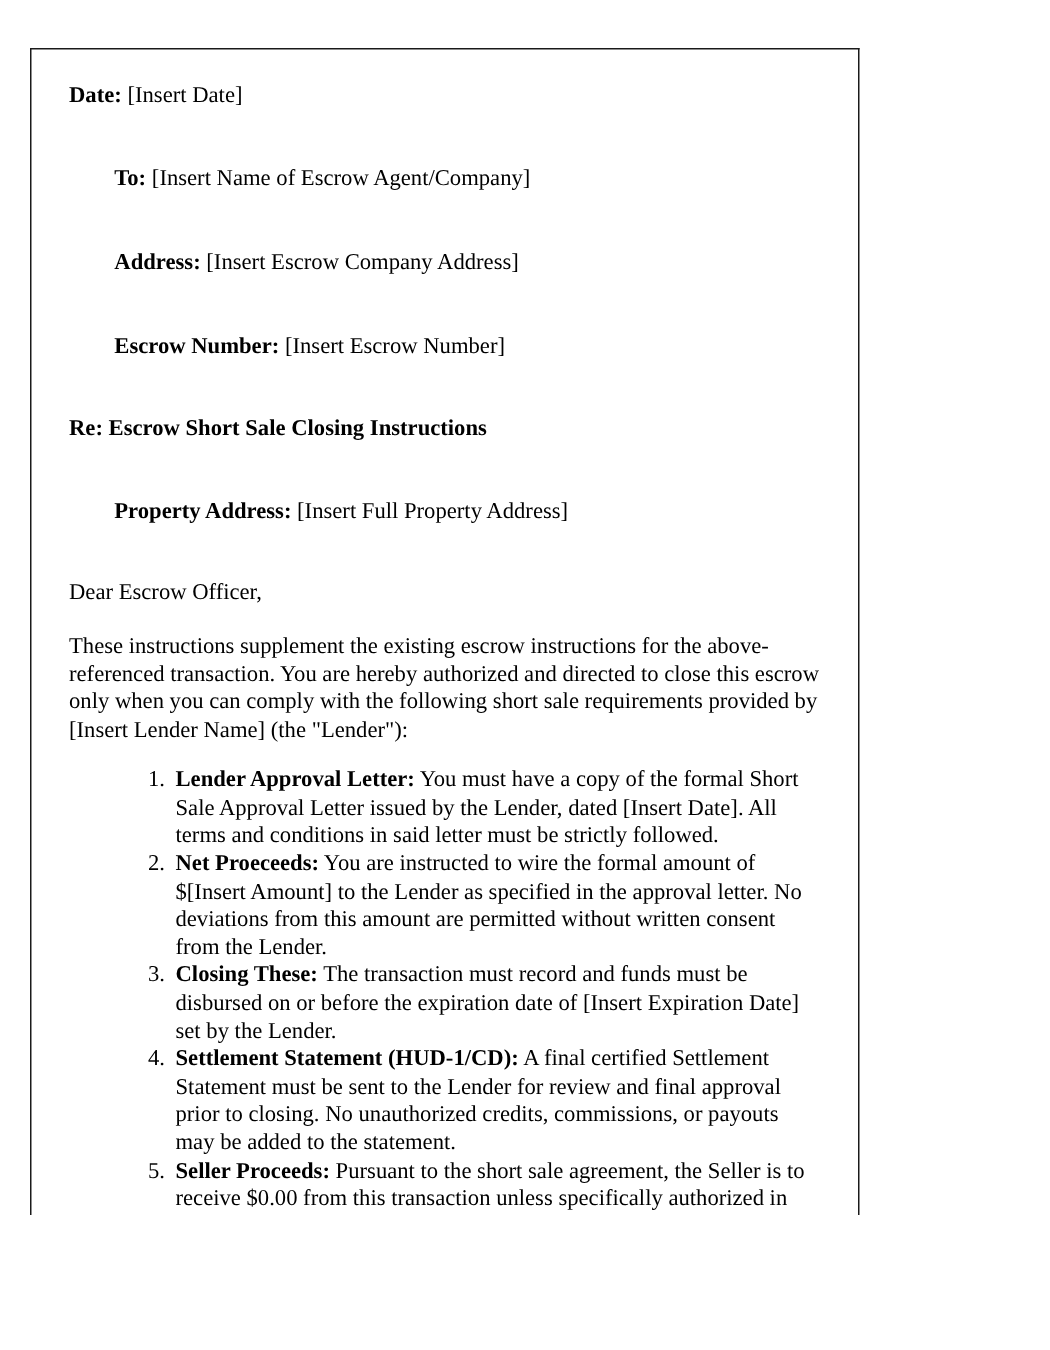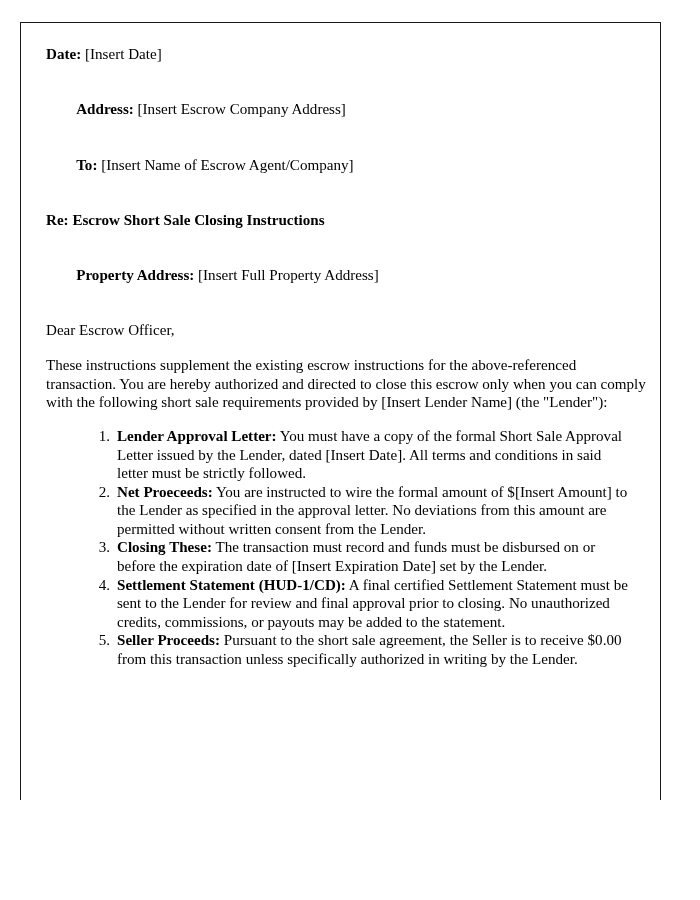--- a/index.html
+++ b/index.html
@@ -10,22 +10,22 @@
   body {
     width: 700px;
     height: 900px;
     overflow: hidden;
     font-family: "Liberation Serif", "DejaVu Serif", serif;
     color: #000000;
   }
   .page {
     position: absolute;
     left: 20px;
-    top: 22px;
-    width: 641px;
+    top: 32px;
+    width: 553px;
     height: 778px;
     border-left: 1.5px solid #1a1a1a;
     border-right: 1.5px solid #1a1a1a;
     border-top: 1.5px solid #1a1a1a;
     border-bottom: none;
     box-sizing: border-box;
     overflow: hidden;
   }
   .content {
     padding: 22px 14px 0 25px;
@@ -80,24 +80,27 @@
   <div class="content">
 
     <div class="block">
       <span class="lbl">Date:</span><span> [Insert Date]</span>
     </div>
 
     <div class="gap-lg"></div>
 
     <div class="block">
       <div class="line">
+        <span class="lbl">To:</span><span> [Insert Name of Escrow Agent/Company]</span>
+      </div>
+      <div class="line">
         <span class="lbl">Address:</span><span> [Insert Escrow Company Address]</span>
       </div>
       <div class="line">
-        <span class="lbl">To:</span><span> [Insert Name of Escrow Agent/Company]</span>
+        <span class="lbl">Escrow Number:</span><span> [Insert Escrow Number]</span>
       </div>
     </div>
 
     <div class="gap-lg"></div>
 
     <div class="block">
       <span class="lbl">Re: Escrow Short Sale Closing Instructions</span>
     </div>
 
     <div class="gap-lg"></div>

